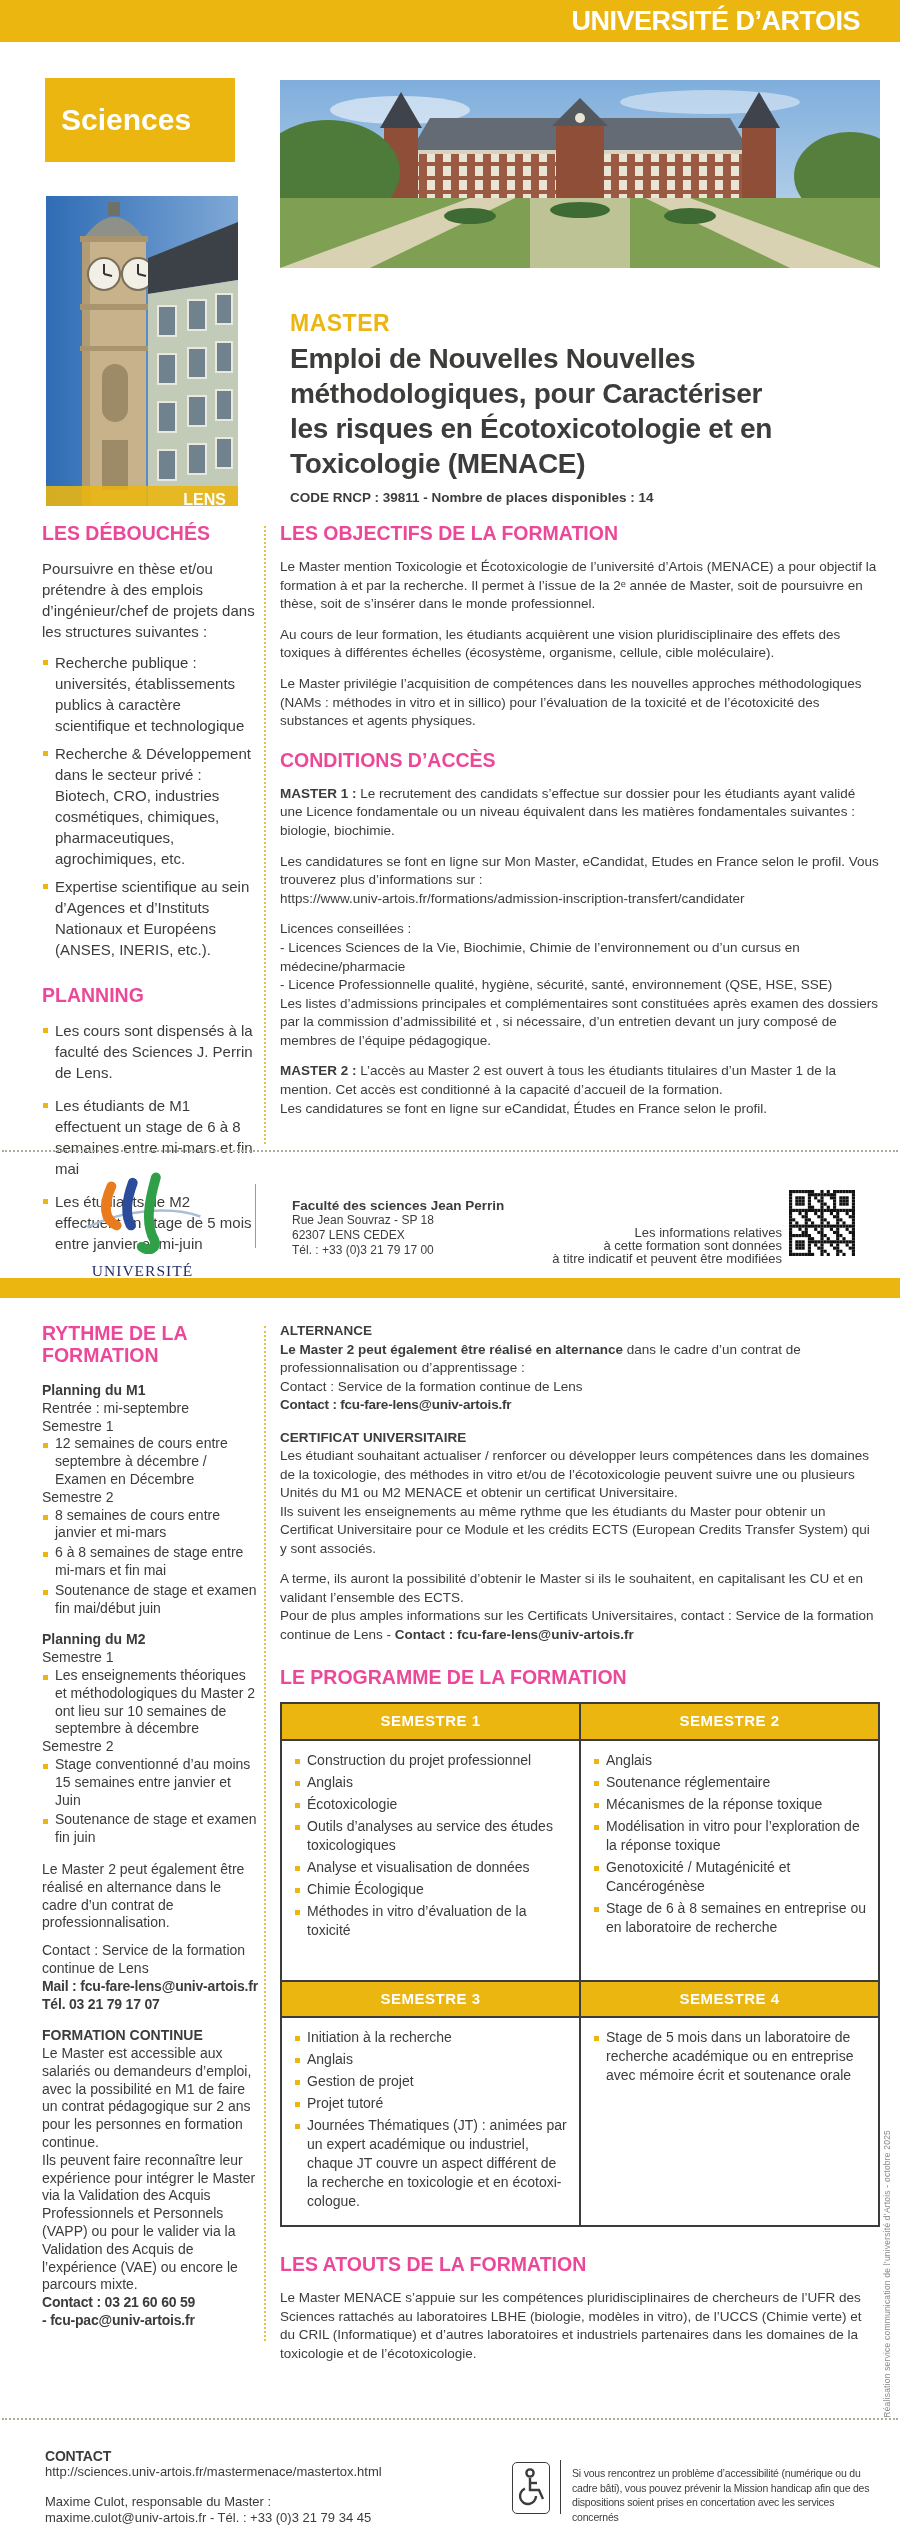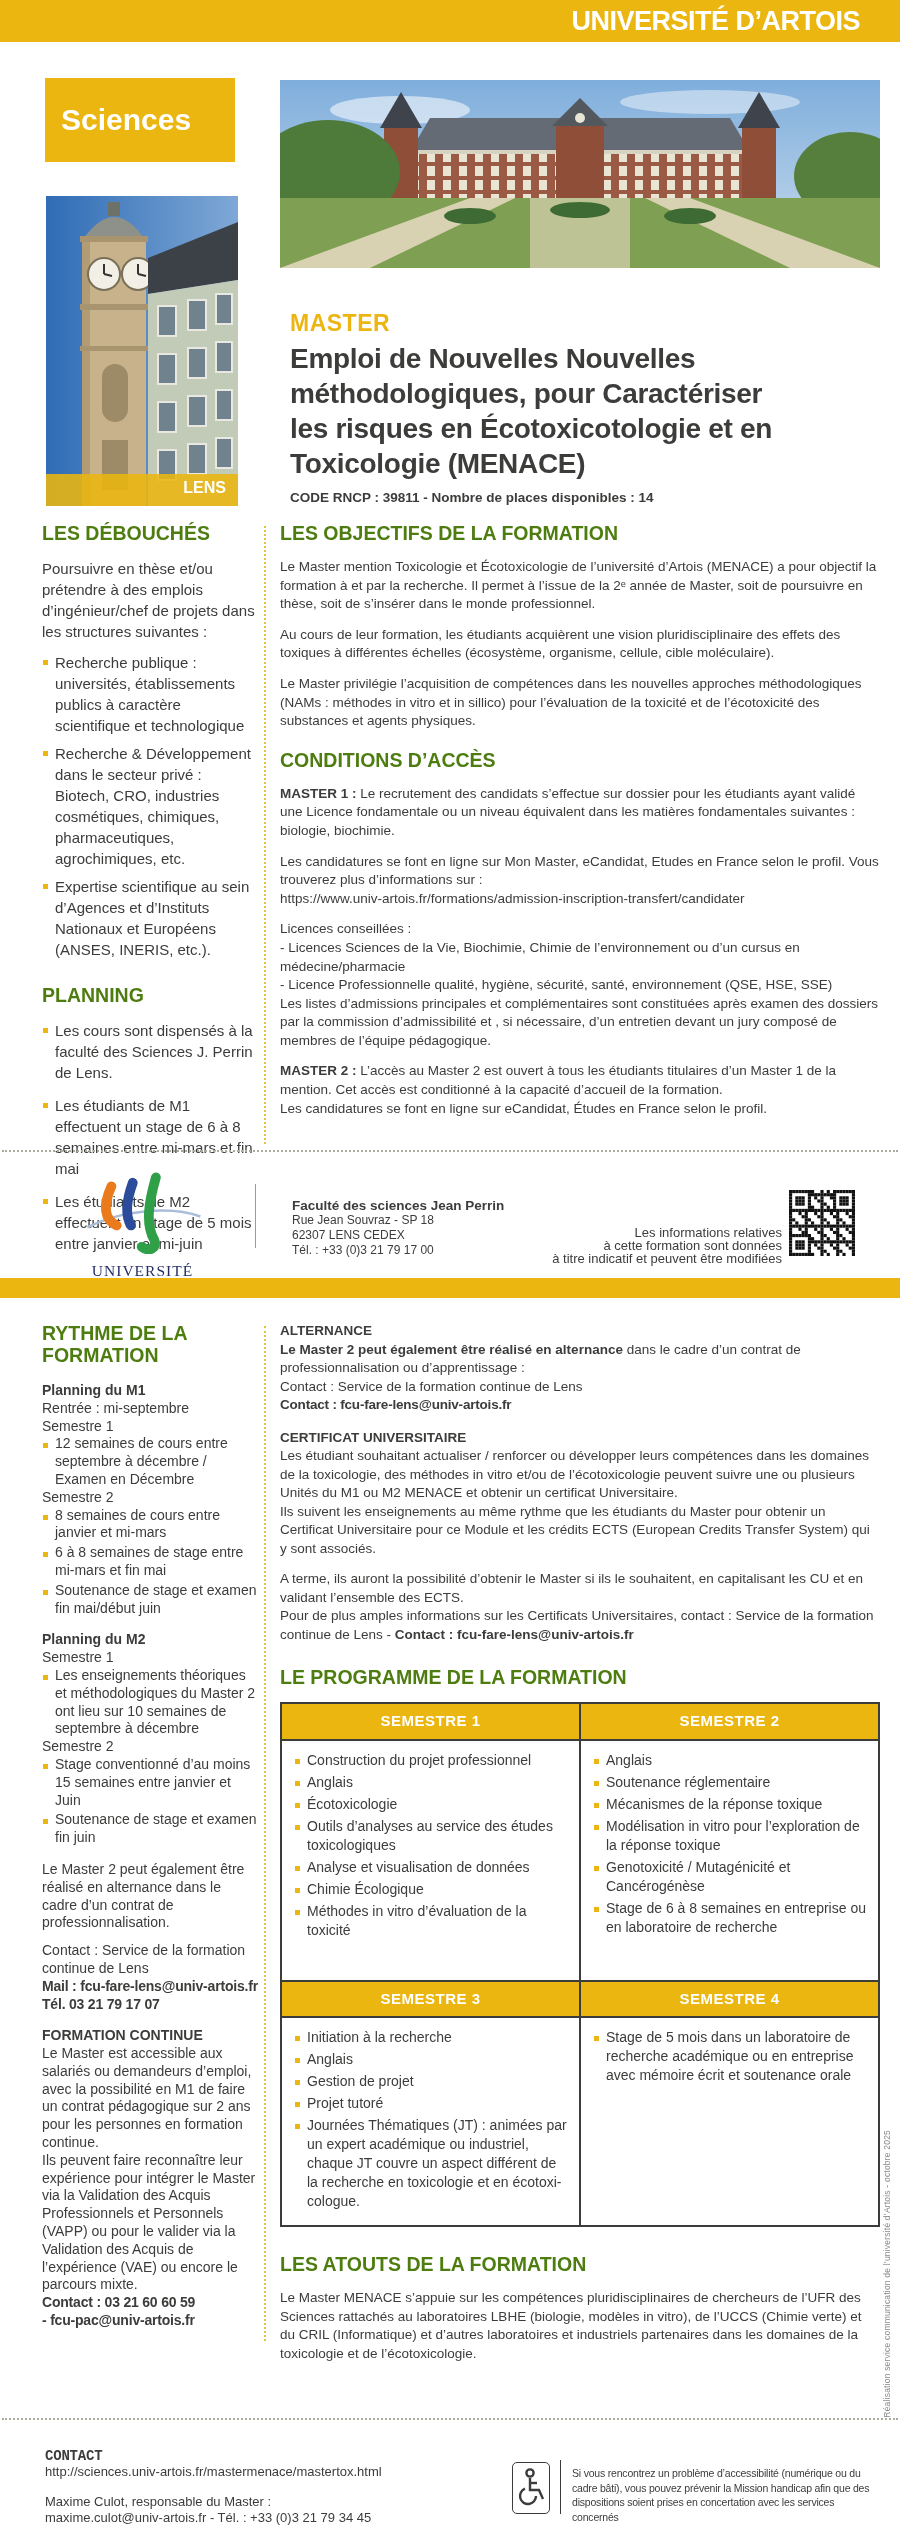--- a/index.html
+++ b/index.html
@@ -8,33 +8,33 @@
   
   .topband{position:absolute;left:0;top:0;width:900px;height:42px;background:#EBB60F;}
   .topband .uni{position:absolute;right:40px;top:0;line-height:42px;color:#fff;
         font-size:27px;font-weight:bold;letter-spacing:-0.5px;}
   
   .sciences{position:absolute;left:45px;top:78px;width:190px;height:84px;background:#EBB60F;}
   .sciences span{position:absolute;left:16px;top:0;line-height:84px;color:#fff;font-size:30px;font-weight:bold;}
   
   .photo-campus{position:absolute;left:280px;top:80px;width:600px;height:188px;overflow:hidden;}
   .photo-lens{position:absolute;left:46px;top:196px;width:192px;height:310px;overflow:hidden;}
-  .lensband{position:absolute;left:0;bottom:0;width:100%;height:32px;background:rgba(235,182,15,.88);}
+  .lensband{position:absolute;left:0;bottom:0;width:100%;height:20px;background:rgba(235,182,15,.88);}
   .lensband span{position:absolute;right:12px;top:0;line-height:28px;color:#fff;font-size:16px;font-weight:bold;}
   
   .masterblock{position:absolute;left:290px;top:310px;width:600px;}
   .masterlabel{color:#EDB511;font-size:23px;font-weight:bold;letter-spacing:.5px;}
   .mastertitle{margin-top:4px;font-size:28px;line-height:35px;font-weight:bold;letter-spacing:-0.3px;}
   .codeline{margin-top:9px;font-size:13.5px;font-weight:bold;}
   
   .colL1{position:absolute;left:42px;top:522px;width:217px;font-size:15px;line-height:21px;}
   .colR1{position:absolute;left:280px;top:522px;width:600px;font-size:13.5px;line-height:18.6px;}
   .colL2{position:absolute;left:42px;top:1322px;width:217px;font-size:14px;line-height:17.8px;}
   .colR2{position:absolute;left:280px;top:1322px;width:600px;font-size:13.5px;line-height:18.5px;}
-  .goldhead{color:#4d7c0f;font-size:19.5px;line-height:22px;font-weight:bold;margin:0 0 14px;}
+  .goldhead{color:#ec4899;font-size:19.5px;line-height:22px;font-weight:bold;margin:0 0 14px;}
   .colR1 p,.colR2 p{margin:0 0 12px;}
   .colL1 p,.colL2 p{margin:0 0 10px;}
   .tight{margin:0 0 0 !important;}
   b.inline{font-weight:bold;}
   .blist{list-style:none;margin:0;padding:0;}
   .blist li{position:relative;padding-left:13px;margin:0 0 7px;}
   .blist li::before{content:"";position:absolute;left:1px;top:8px;width:5px;height:5px;background:#EDB511;}
   .boldline{font-weight:bold;letter-spacing:-0.2px;}
   .darkhead{font-weight:bold;}
   
@@ -54,21 +54,21 @@
   .progtable th{background:#EBB60F;color:#fff;font-size:15px;font-weight:bold;letter-spacing:.5px;
         padding:8px 4px;border:2px solid #3C3C3B;width:50%;}
   .progtable td{border:2px solid #3C3C3B;vertical-align:top;padding:10px 10px 1px 12px;font-size:14px;line-height:19px;}
   .td-tall{height:228px;} .td-mid{height:196px;}
   .progtable .blist li{margin-bottom:3px;}
   
   .sidenote{position:absolute;right:8px;bottom:130px;writing-mode:vertical-rl;transform:rotate(180deg);
         font-size:8.5px;color:#8a8a8a;letter-spacing:.2px;}
   
   .footerblock{position:absolute;left:45px;top:2448px;font-size:13px;line-height:16px;}
-  .footerblock .fh{font-size:14px;font-weight:bold;letter-spacing:-0.2px;font-family:Liberation Mono, monospace;}
+  .footerblock .fh{font-size:14px;font-weight:bold;letter-spacing:-0.2px;}
   .accessbox{position:absolute;left:512px;top:2462px;width:36px;height:50px;border:1.5px solid #3C3C3B;
         border-radius:5px;text-align:center;}
   .accessline{position:absolute;left:560px;top:2460px;height:54px;border-left:1.5px solid #3C3C3B;}
   .accesstext{position:absolute;left:572px;top:2466px;width:310px;font-size:10.5px;line-height:14.5px;letter-spacing:-0.2px;}
 </style>
 </head>
 <body>
 
 <div class="page">
 

